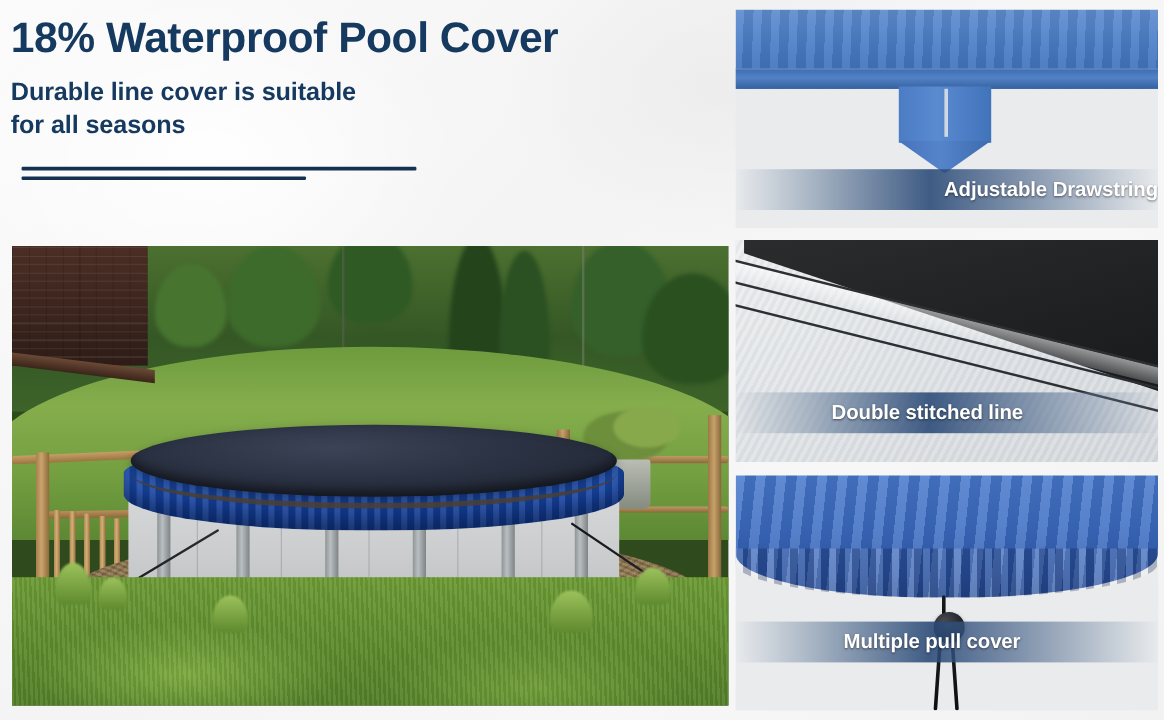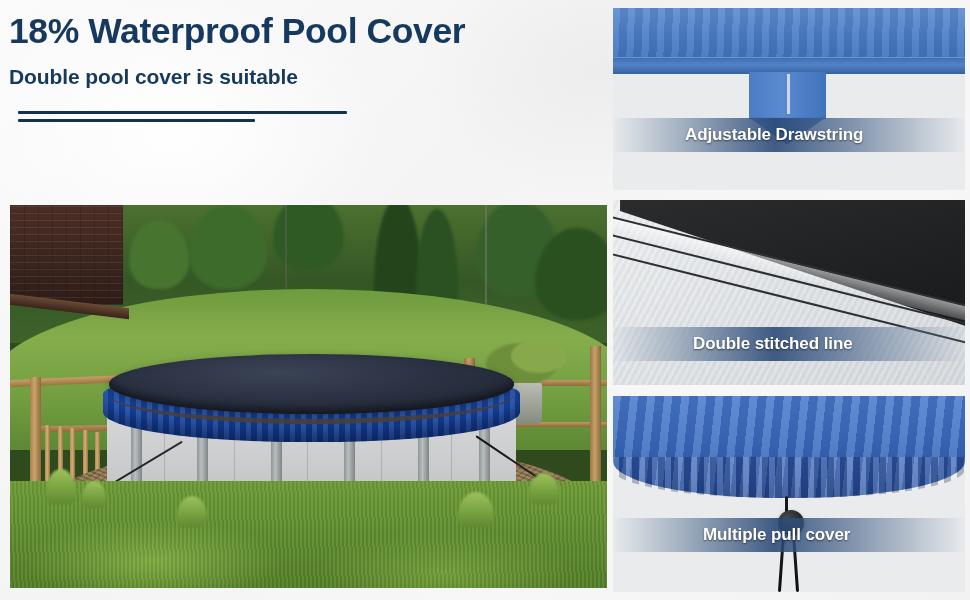--- a/index.html
+++ b/index.html
@@ -332,21 +332,21 @@
   }
   .panel-label span {
     margin-left: 72px;
     color: #ffffff;
     font-size: 17px;
     font-weight: bold;
     letter-spacing: -0.1px;
     text-shadow: 0 1px 2px rgba(0,0,0,0.55);
     white-space: nowrap;
   }
-  #panel-drawstring .panel-label { bottom: 38px; }
+  #panel-drawstring .panel-label { bottom: 15px; justify-content: flex-end; }
   #panel-stitch .panel-label     { bottom: 24px; }
   #panel-tabs .panel-label       { bottom: 40px; }
   #panel-stitch .panel-label span { margin-left: 80px; }
   #panel-tabs .panel-label span   { margin-left: 90px; }
 
   
   .ds-fabric {
     position: absolute; left: 0; top: 0;
     width: 100%; height: 36%;
     background:
@@ -456,21 +456,22 @@
 </style>
 </head>
 <body>
 
 <div id="banner">
 
   <div id="header-block">
     <div id="title" class="no-select" style="color:#15395f;">18% Waterproof Pool Cover</div>
 
     <div id="subtitle" class="no-select" style="color:#15395f;">
-      <span class="l1">Double pool cover is suitable</span>
+      <span class="l1">Durable line cover is suitable</span>
+      <span class="l2">for all seasons</span>
     </div>
 
     <div id="rule-group">
       <div class="rule long" style="background:#14324f;"></div>
       <div class="rule short" style="background:#14324f;"></div>
     </div>
   </div>
 
   <div id="main-photo">
 

